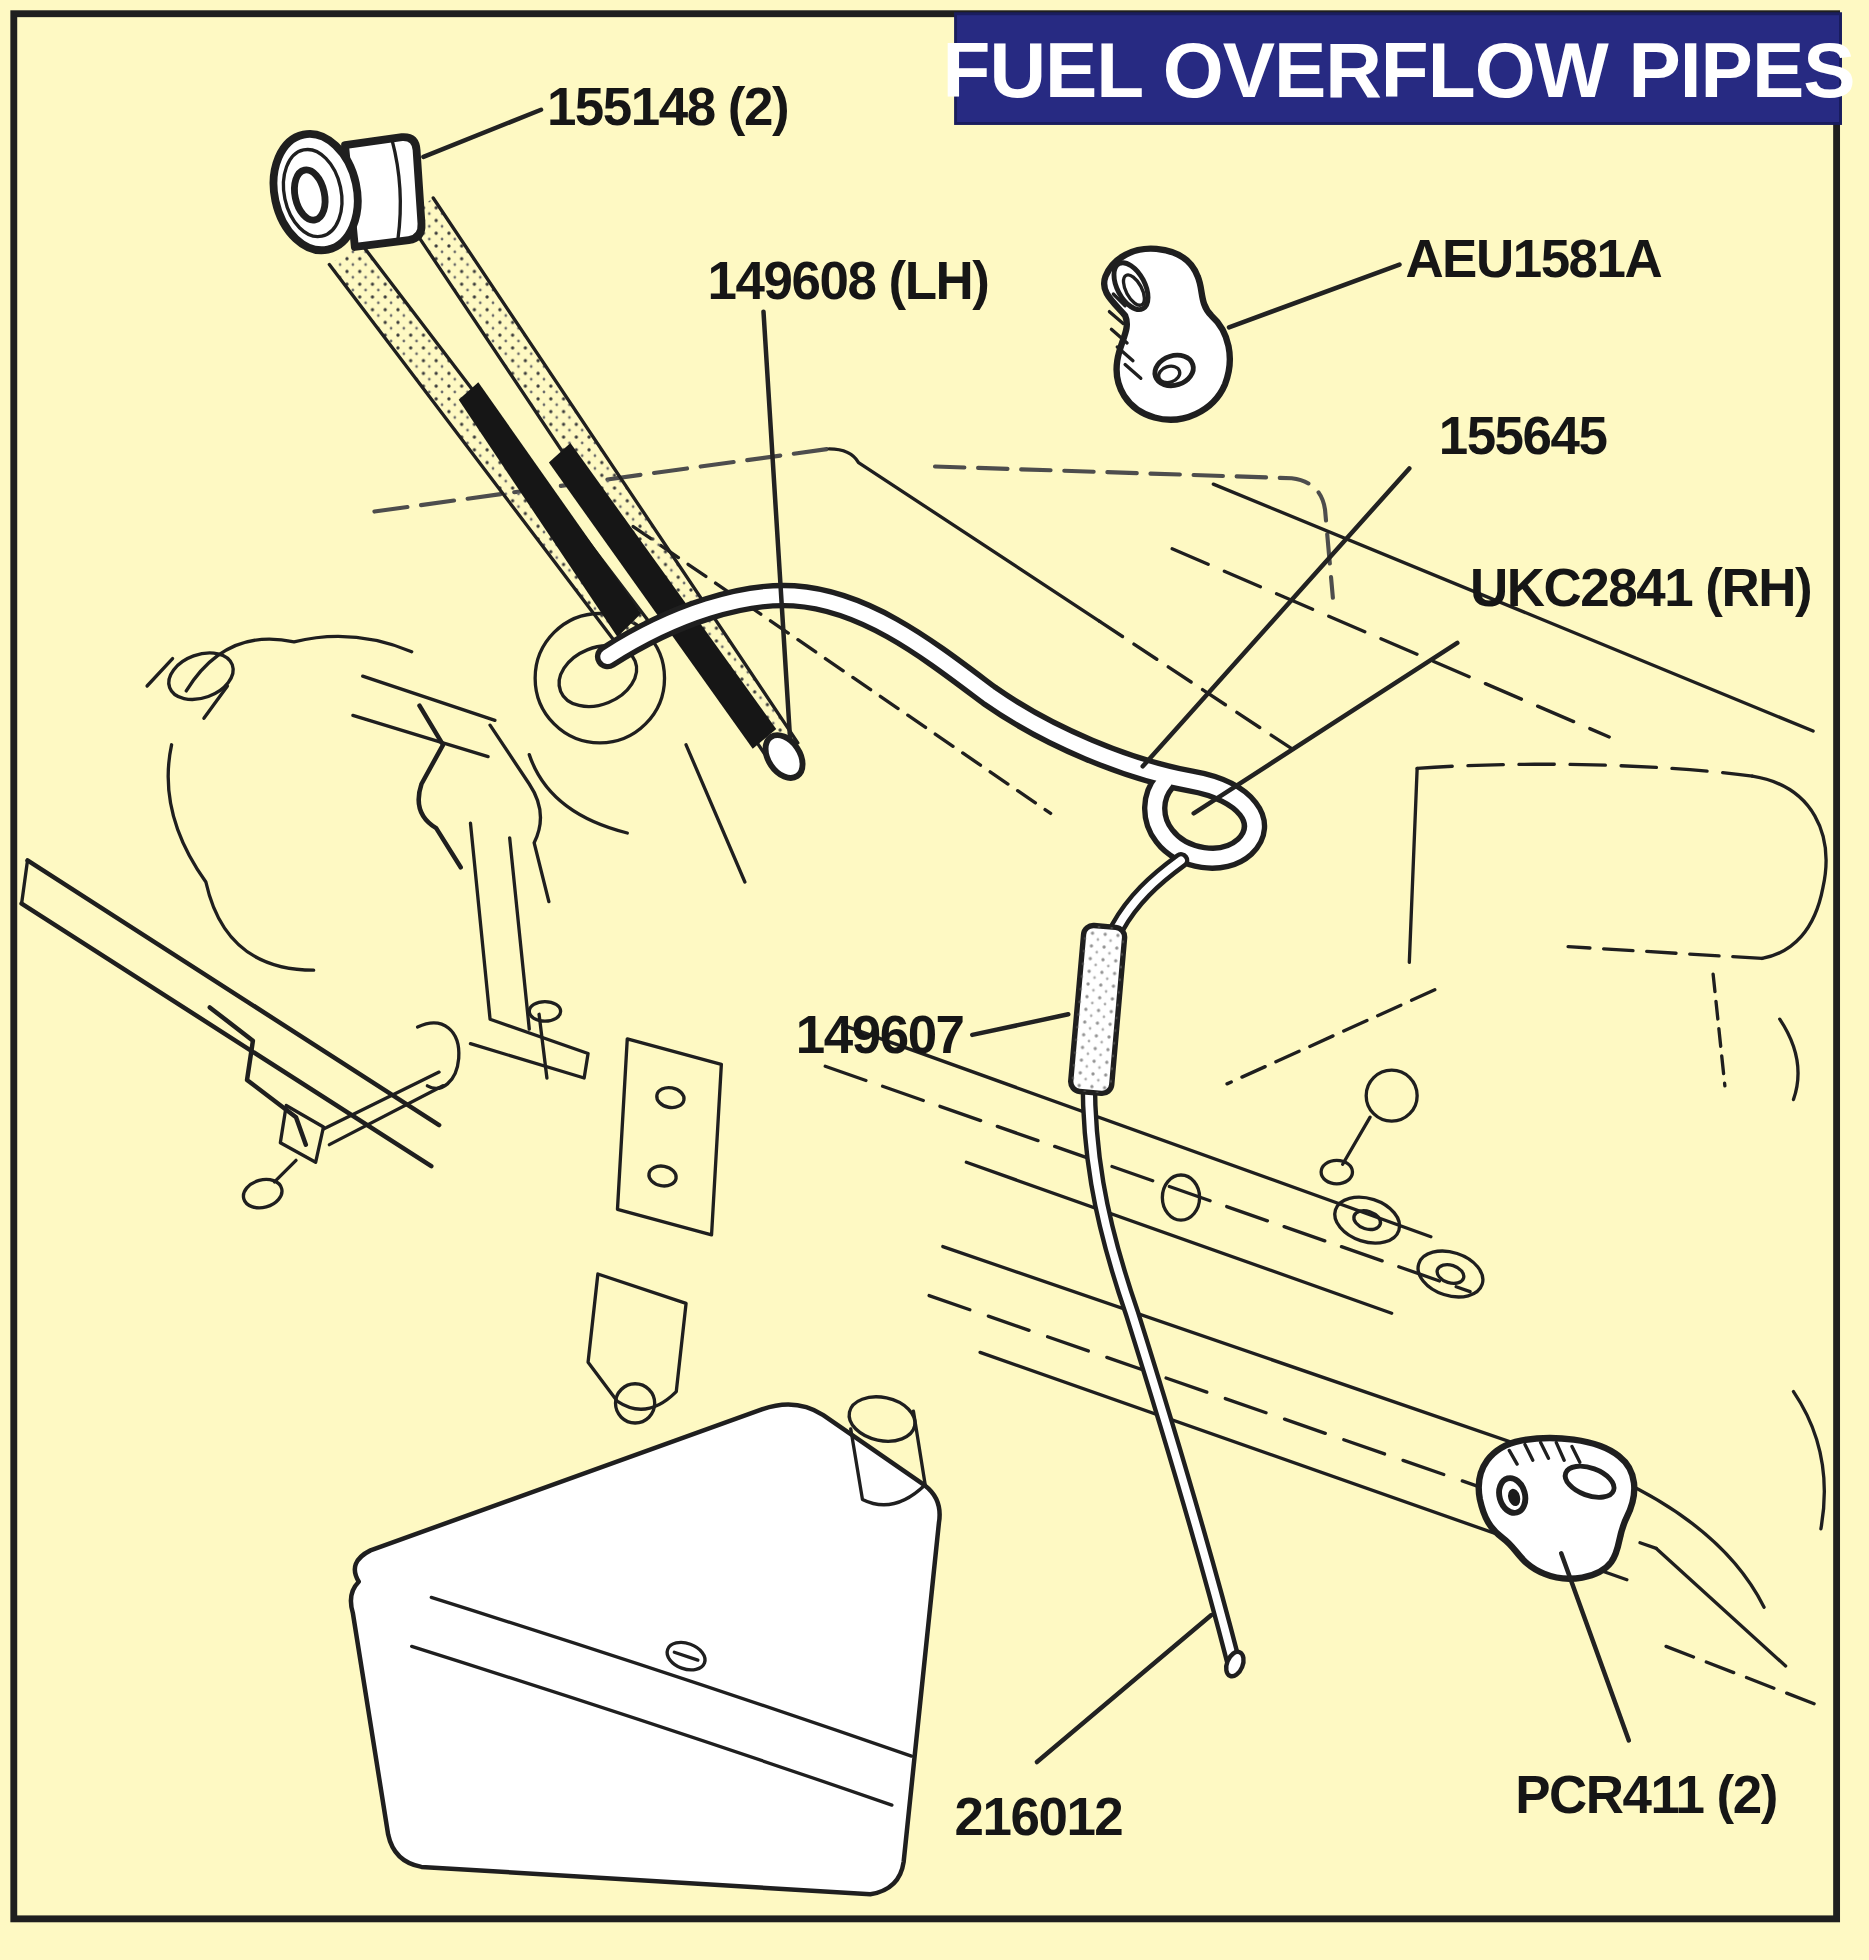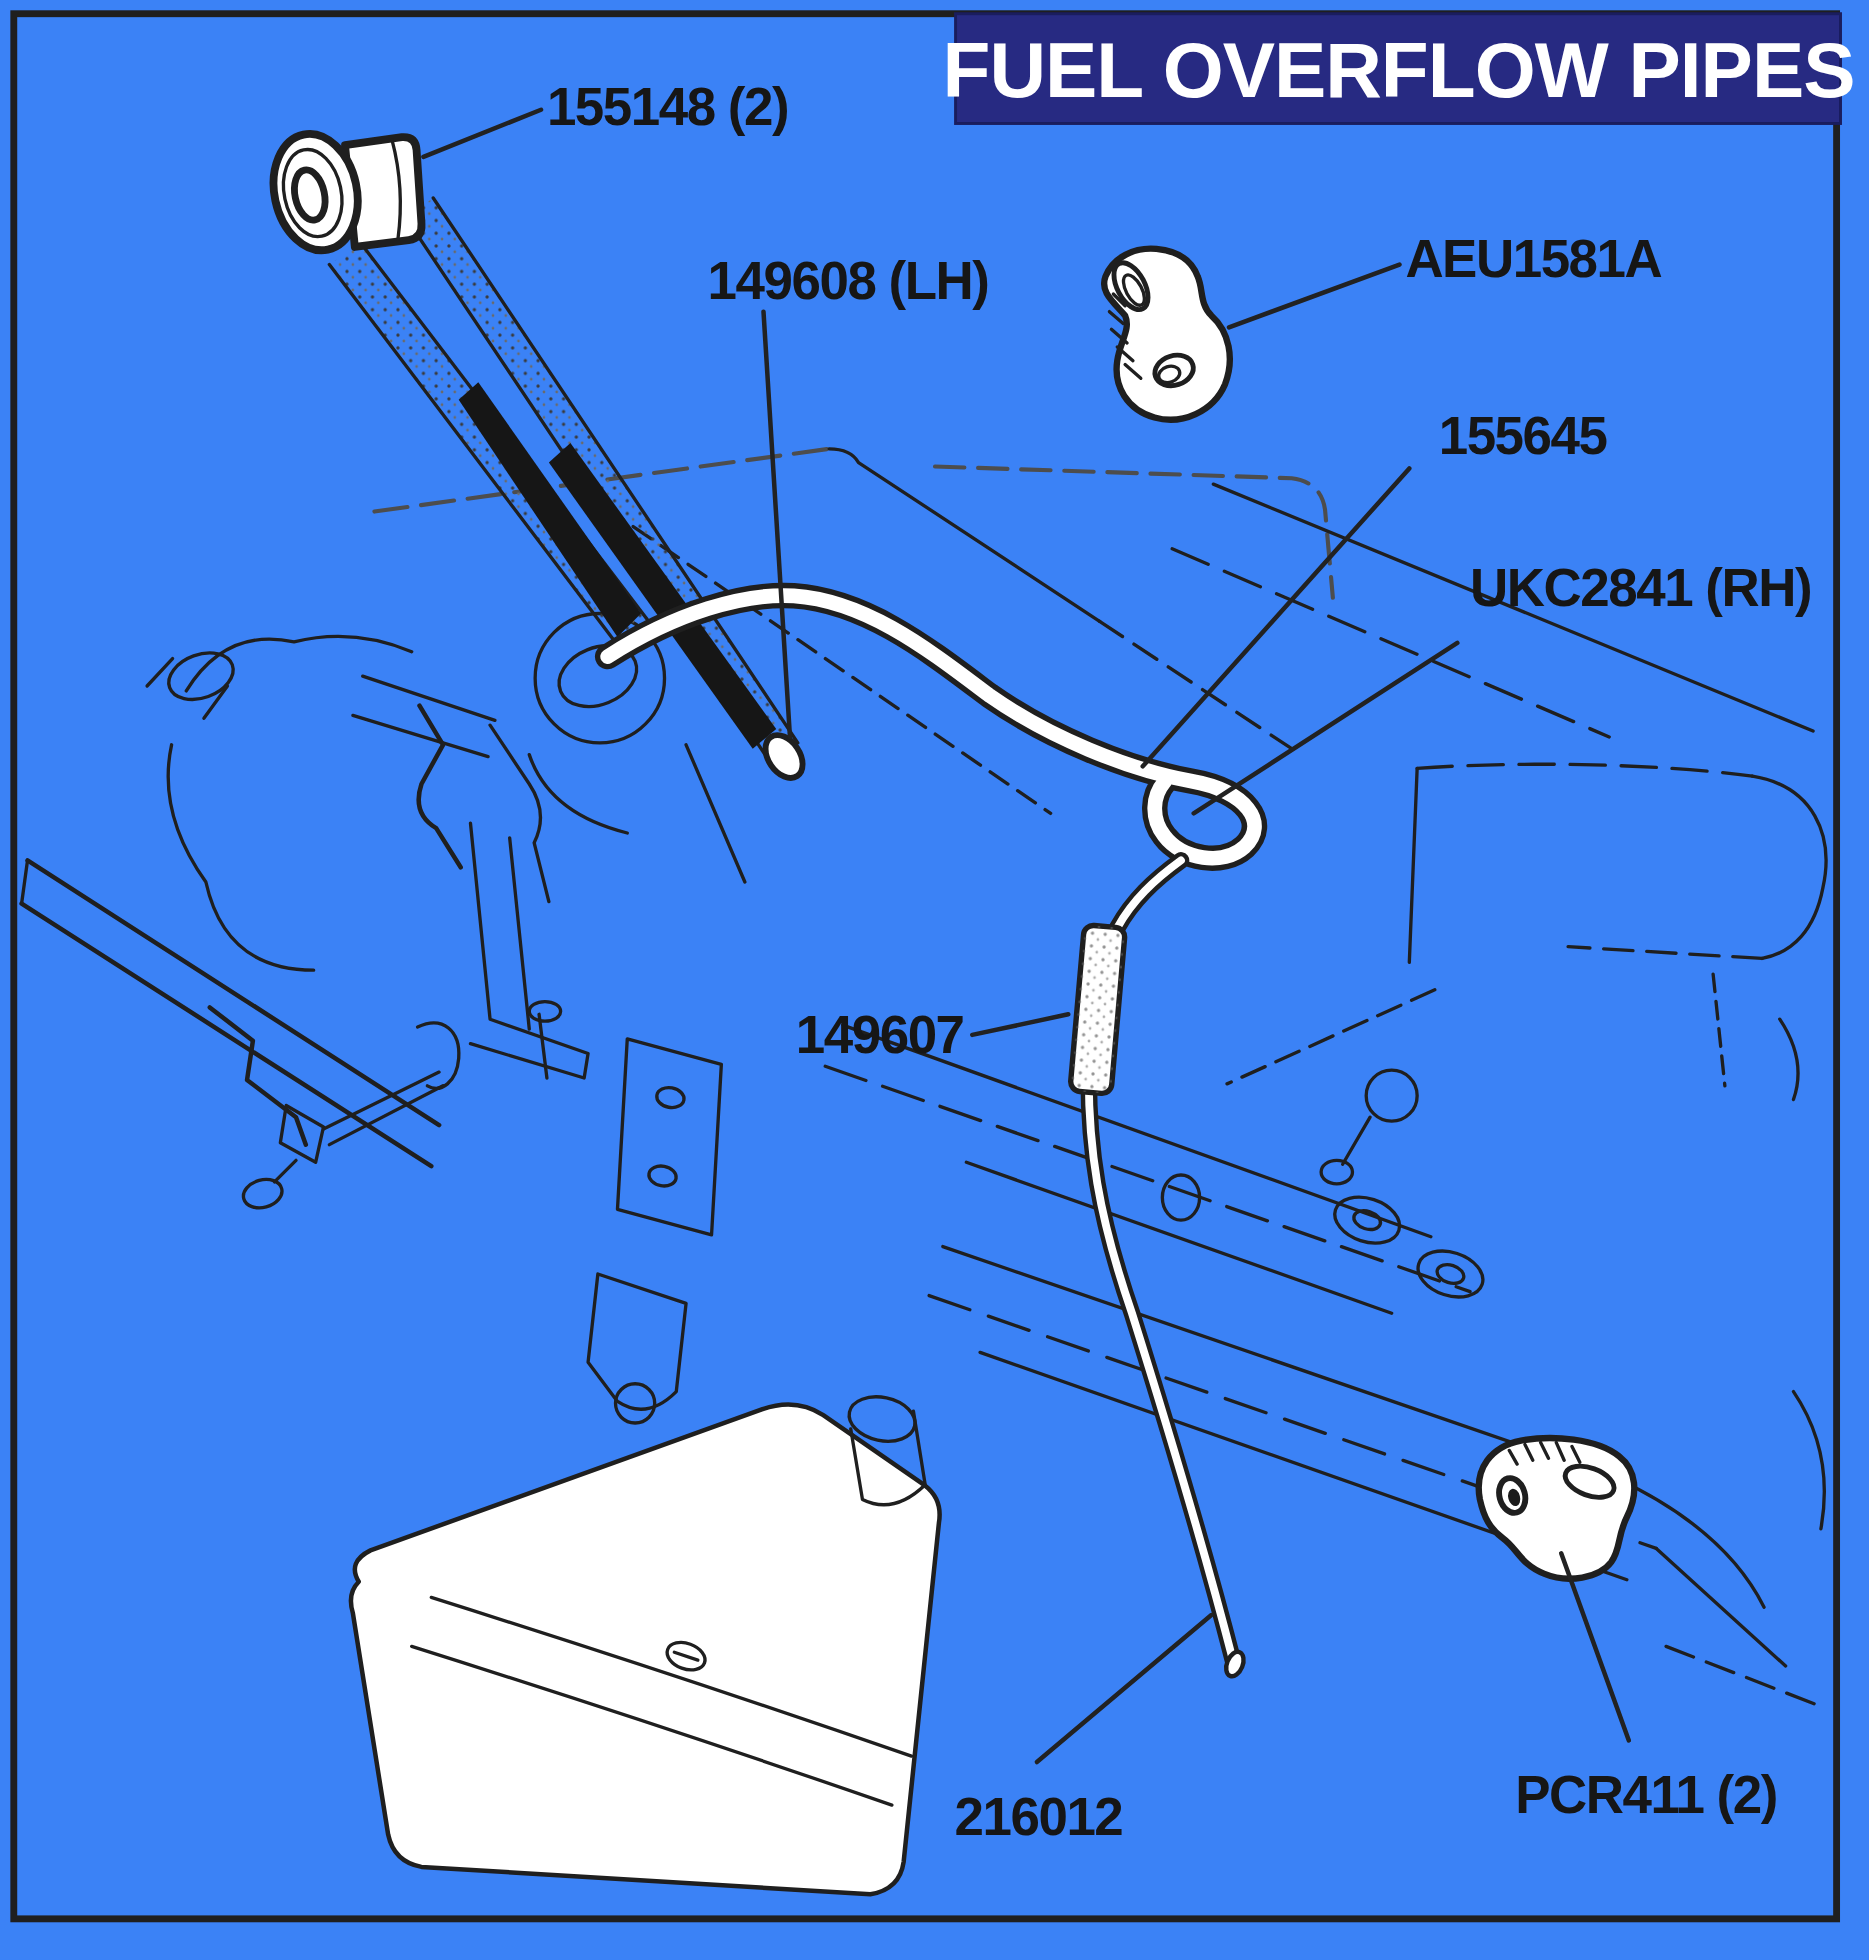--- a/index.html
+++ b/index.html
@@ -1,16 +1,16 @@
 <!DOCTYPE html>
 <html><head>
 <meta charset="utf-8">
 <style>
   html,body{margin:0;padding:0;background:#ffffff;}
-  .page{position:relative;width:1869px;height:1960px;background:#3b82f6;overflow:hidden;}
+  .page{position:relative;width:1869px;height:1960px;background:#fef9c3;overflow:hidden;}
   svg{display:block;}
   .ln{fill:none;stroke:#1f1f1f;stroke-width:3.4;stroke-linecap:round;stroke-linejoin:round;}
   .ln2{fill:none;stroke:#1f1f1f;stroke-width:4.6;stroke-linecap:round;stroke-linejoin:round;}
   .gray{fill:none;stroke:#4d4d4d;stroke-width:4.2;stroke-linecap:round;}
   .wfill{fill:#ffffff;}
   .lead{fill:none;stroke:#222222;stroke-width:4.6;stroke-linecap:round;}
   .lbl{font-family:"Liberation Sans",sans-serif;font-weight:700;font-size:54px;fill:#161616;letter-spacing:-1.5px;}
   .banner-text{font-family:"Liberation Sans",sans-serif;font-weight:700;font-size:80px;letter-spacing:-1px;}
 </style>
 </head>

